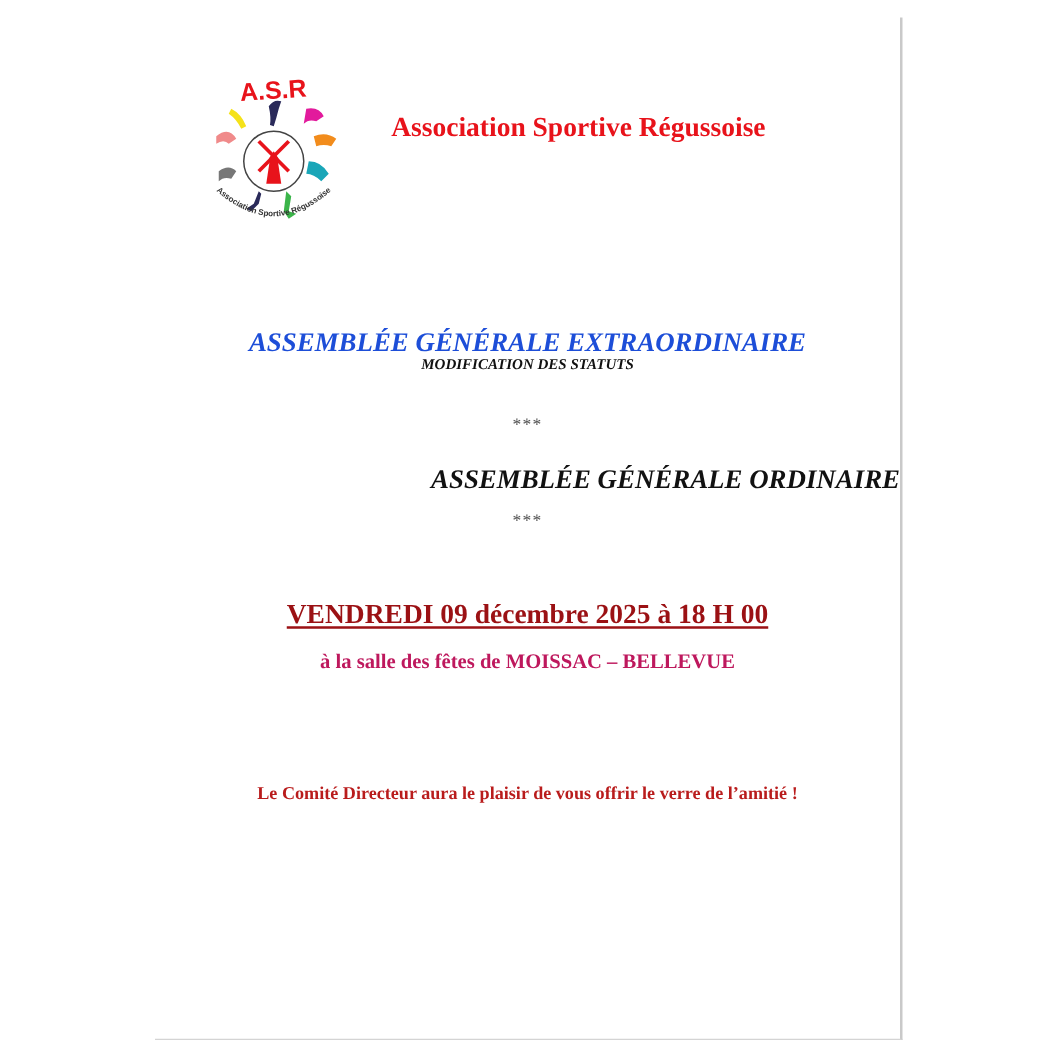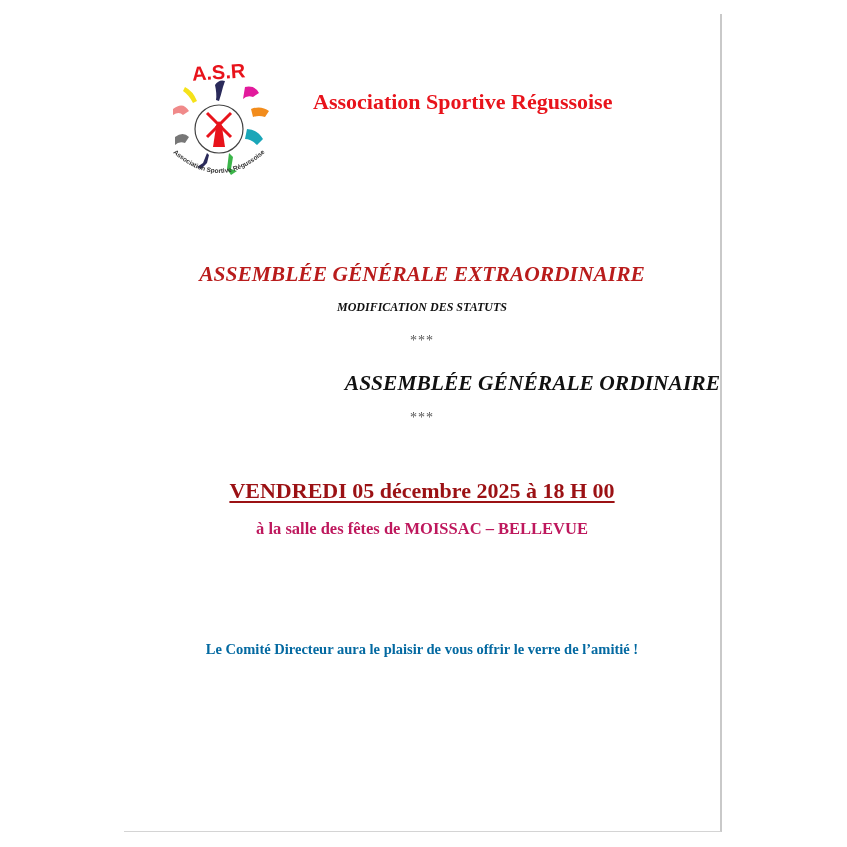--- a/index.html
+++ b/index.html
@@ -1,29 +1,29 @@
 <!DOCTYPE html>
 <html><head>
   <meta charset="utf-8">
   <style>
     html, body { margin: 0; padding: 0; background: #ffffff; }
     body { width: 847px; height: 847px; position: relative; overflow: hidden; font-family: "Liberation Serif", serif; }
     .page { position: absolute; left: 124px; top: 14px; width: 596px; height: 817px; background: #fff; border-right: 2px solid #c9c9c9; border-bottom: 1px solid #d4d4d4; }
     .logo { position: absolute; left: 155px; top: 57px; width: 128px; height: 128px; }
     .org-title { position: absolute; left: 313px; top: 89px; font-family: "Liberation Serif", serif; font-weight: bold; font-size: 22px; color: #e8131b; white-space: nowrap; }
     .center { position: absolute; left: 124px; width: 596px; text-align: center; white-space: nowrap; }
-    .h-extra { top: 262px; font-size: 21.5px; font-weight: bold; font-style: italic; color: #b91c1c; }
-    .sub { top: 300px; font-size: 12px; font-weight: bold; font-style: italic; color: #111; }
+    .h-extra { top: 262px; font-size: 21.5px; font-weight: bold; font-style: italic; color: #1d4ed8; }
+    .sub { top: 284px; font-size: 12px; font-weight: bold; font-style: italic; color: #111; }
     .stars { font-size: 14px; color: #555; letter-spacing: 1px; }
     .stars1 { top: 333px; }
     .h-ord { top: 371px; font-size: 21.5px; font-weight: bold; font-style: italic; color: #111; text-align: right; }
     .stars2 { top: 410px; }
     .date { top: 478px; font-size: 22px; font-weight: bold; color: #9b1114; text-decoration: underline; text-decoration-thickness: 1.5px; text-underline-offset: 3px; }
     .venue { top: 519px; font-size: 16.5px; font-weight: bold; color: #be185d; }
-    .closing { top: 641px; font-size: 14.5px; font-weight: bold; color: #0369a1; }
+    .closing { top: 627px; font-size: 14.5px; font-weight: bold; color: #b91c1c; }
   </style>
 </head>
 <body>
 
 <div class="page"></div>
 
 <div class="logo">
   <svg width="128" height="128" viewBox="0 0 128 128">
     <text x="64" y="22" text-anchor="middle" font-family="Liberation Sans, sans-serif" font-weight="bold" font-size="20" fill="#e8131b" transform="rotate(-4 64 22)">A.S.R</text>
     <circle cx="64" cy="72" r="24" fill="#fff" stroke="#444" stroke-width="1.2"></circle>
@@ -49,15 +49,15 @@
   </svg>
 </div>
 
 <div class="org-title">Association Sportive Régussoise</div>
 
 <div class="center h-extra">ASSEMBLÉE GÉNÉRALE EXTRAORDINAIRE</div>
 <div class="center sub">MODIFICATION DES STATUTS</div>
 <div class="center stars stars1">***</div>
 <div class="center h-ord">ASSEMBLÉE GÉNÉRALE ORDINAIRE</div>
 <div class="center stars stars2">***</div>
-<div class="center date">VENDREDI 05 décembre 2025 à 18 H 00</div>
+<div class="center date">VENDREDI 09 décembre 2025 à 18 H 00</div>
 <div class="center venue">à la salle des fêtes de MOISSAC – BELLEVUE</div>
 <div class="center closing">Le Comité Directeur aura le plaisir de vous offrir le verre de l’amitié !</div>
 
 </body></html>

